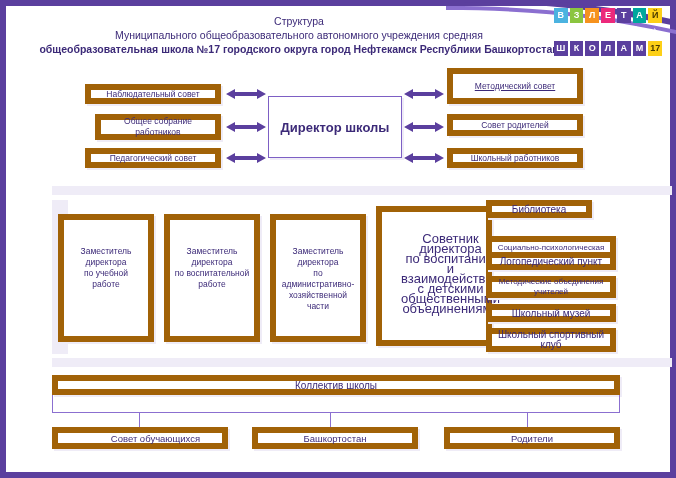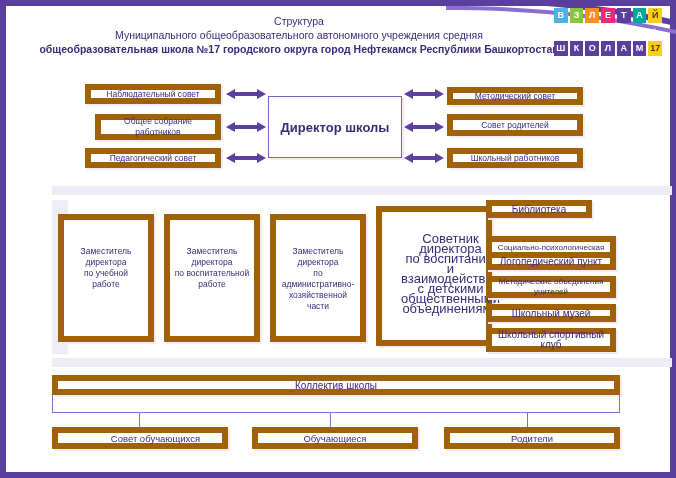--- a/index.html
+++ b/index.html
@@ -257,21 +257,21 @@
     <svg width="40" height="14" viewBox="0 0 40 14">
       <path d="M0 7 L9 2 L9 5 L31 5 L31 2 L40 7 L31 12 L31 9 L9 9 L9 12 Z" fill="#5b3f9e"></path>
     </svg>
   </div>
   <div class="arrow" style="left:404px; top:151px;">
     <svg width="40" height="14" viewBox="0 0 40 14">
       <path d="M0 7 L9 2 L9 5 L31 5 L31 2 L40 7 L31 12 L31 9 L9 9 L9 12 Z" fill="#5b3f9e"></path>
     </svg>
   </div>
 
-  <div class="box shadow" style="left:447px; top:87px; width:136px; height:18px;">Методический совет</div>
+  <div class="box shadow" style="left:447px; top:68px; width:136px; height:36px;text-decoration:underline;">Методический совет</div>
   <div class="box shadow" style="left:447px; top:114px; width:136px; height:22px;">Совет родителей</div>
   <div class="box shadow" style="left:447px; top:148px; width:136px; height:20px;">Школьный работников</div>
 
   <div class="band" style="left:52px; top:186px; width:620px; height:9px;"></div>
 
   <div class="band" style="left:52px; top:200px; width:16px; height:154px;"></div>
 
   <div class="box tall shadow" style="left:58px; top:214px; width:96px; height:128px; white-space:pre-line; align-items:flex-start; padding-top:26px;">Заместитель
 директора
 по учебной
@@ -307,16 +307,16 @@
   <div class="box shadow wide-label" style="left:52px; top:375px; width:568px; height:20px;">Коллектив школы</div>
 
   <div class="hline" style="left:52px; top:412px; width:568px;"></div>
   <div class="vline" style="left:52px; top:395px; height:18px;"></div>
   <div class="vline" style="left:619px; top:395px; height:18px;"></div>
   <div class="vline" style="left:139px; top:412px; height:16px;"></div>
   <div class="vline" style="left:330px; top:412px; height:16px;"></div>
   <div class="vline" style="left:527px; top:412px; height:16px;"></div>
 
   <div class="box shadow" style="left:52px; top:427px; width:176px; height:22px; font-size:9.5px;padding-left:34px;">Совет обучающихся</div>
-  <div class="box shadow" style="left:252px; top:427px; width:166px; height:22px; font-size:9.5px;">Обучающиеся</div>
+  <div class="box shadow" style="left:252px; top:427px; width:166px; height:22px; font-size:9.5px;">Башкортостан</div>
   <div class="box shadow" style="left:444px; top:427px; width:176px; height:22px; font-size:9.5px;">Родители</div>
 
 </div>
 
 </body></html>

